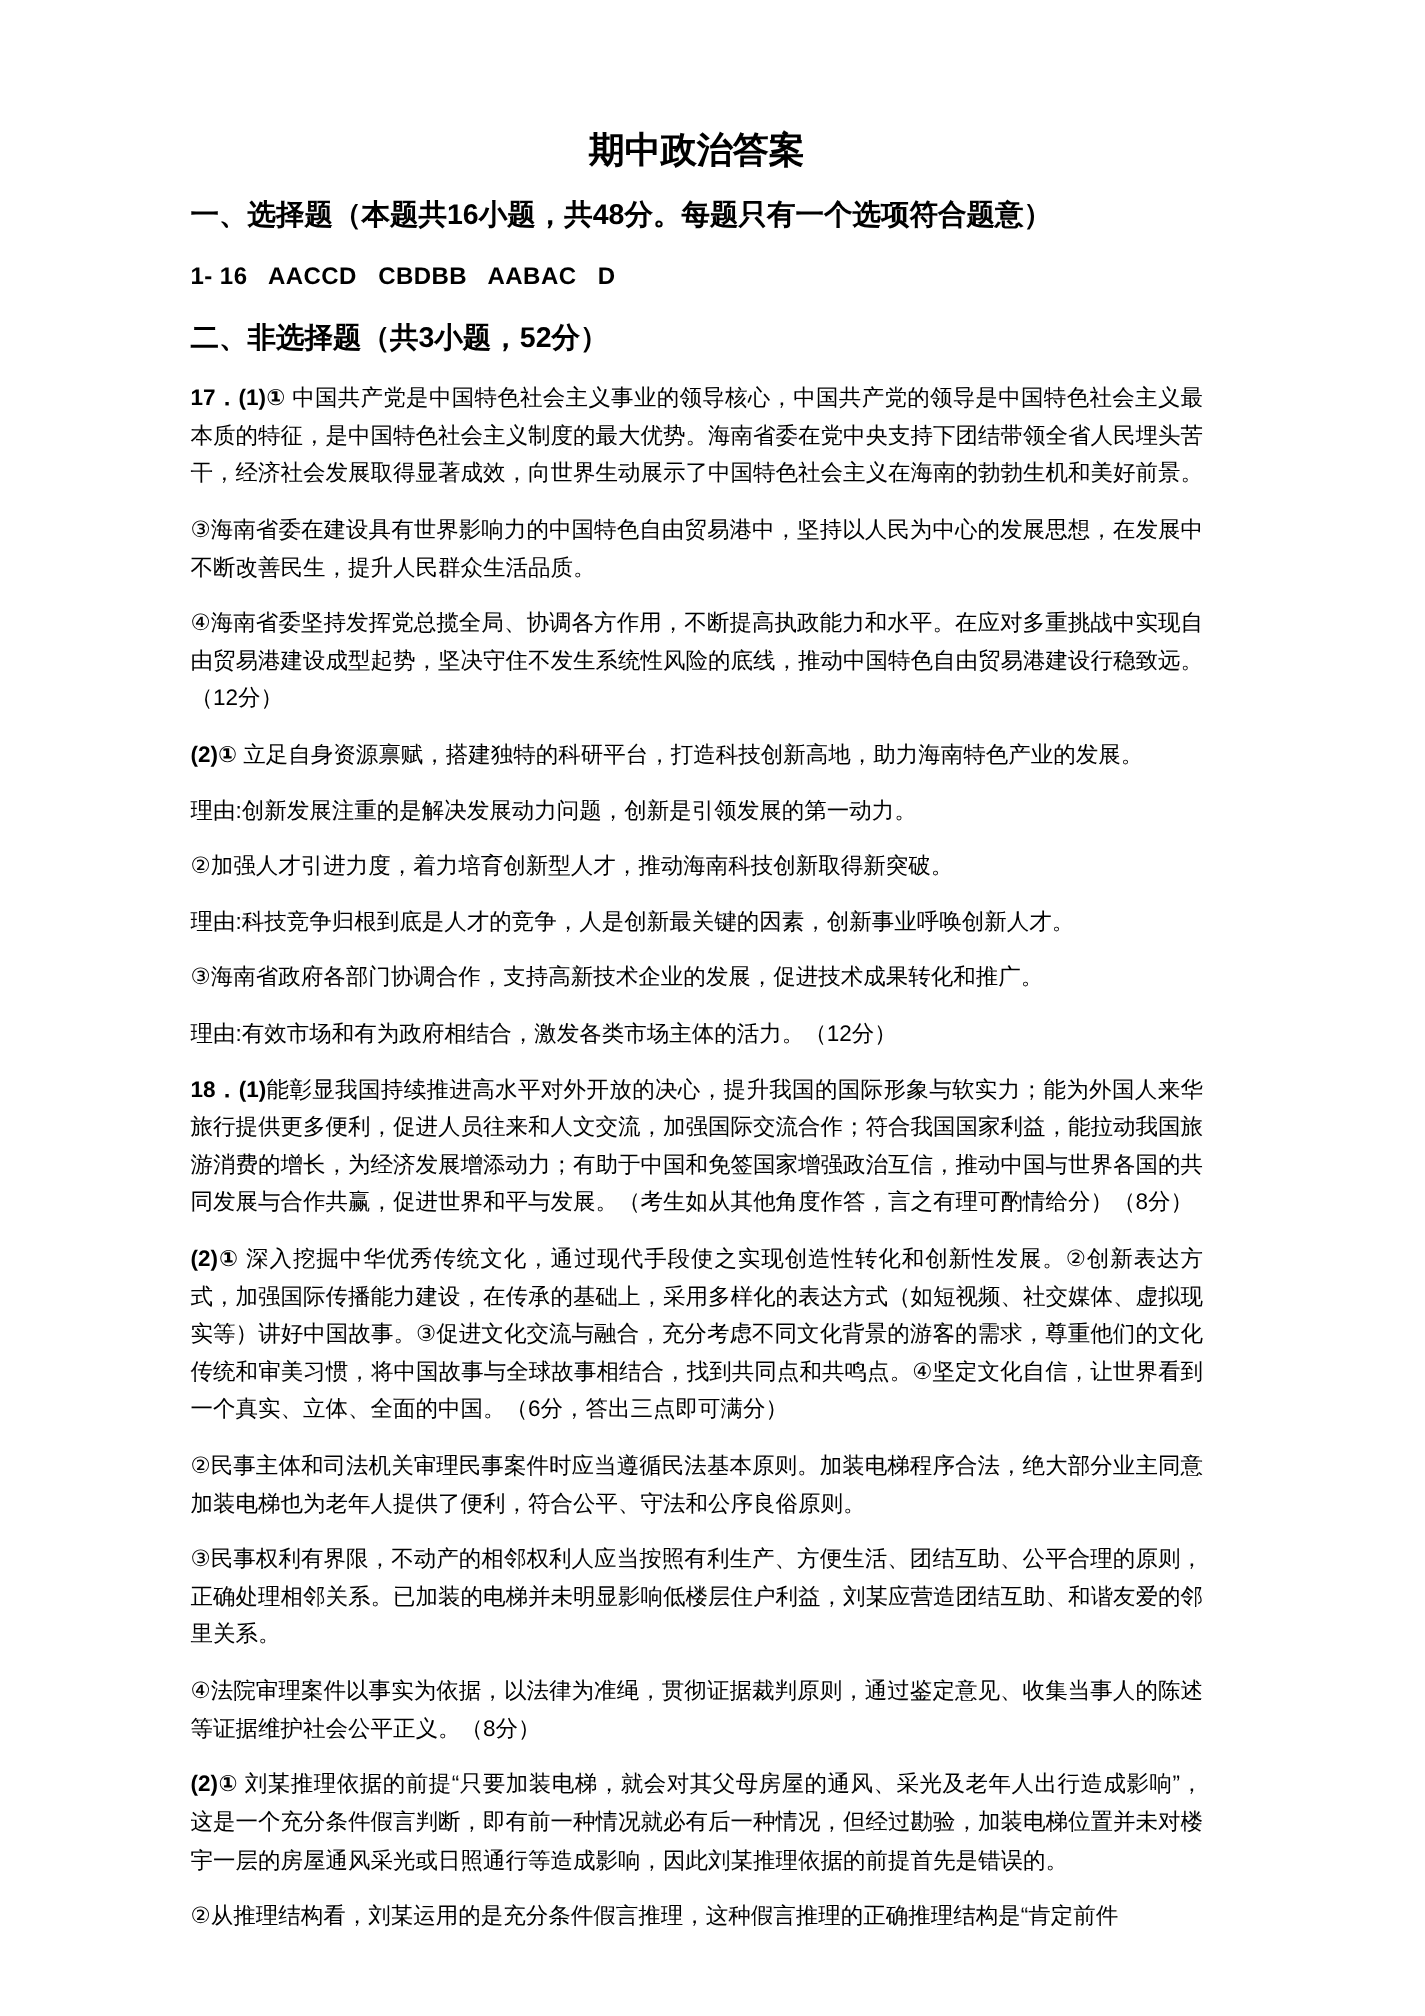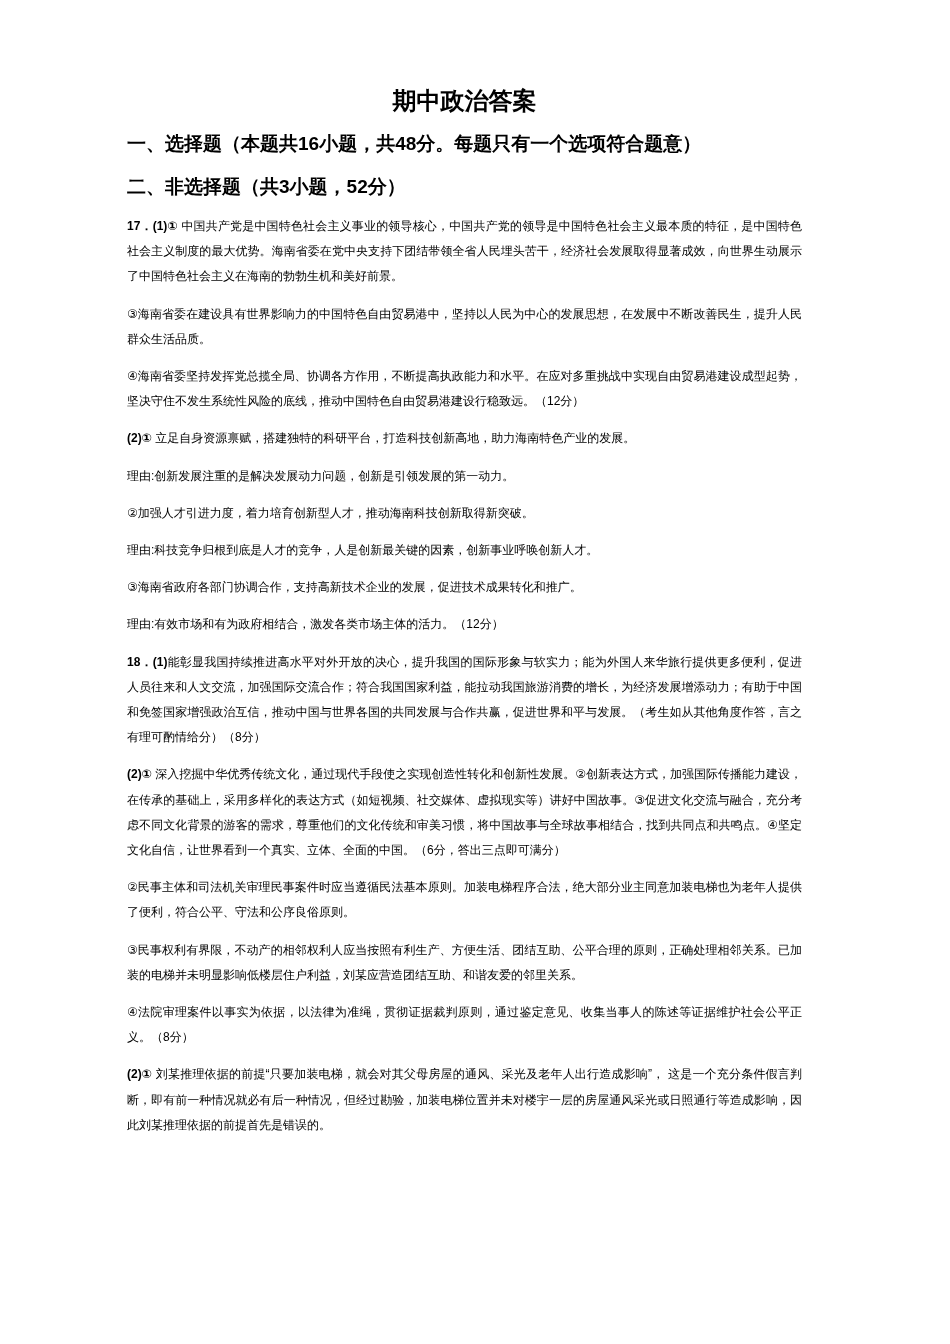--- a/index.html
+++ b/index.html
@@ -28,44 +28,46 @@
     line-height: 31px;
   }
   p.answer-key {
     font-size: 16px;
     font-weight: 700;
     line-height: 27px;
     letter-spacing: 0.3px;
     white-space: pre-wrap;
   }
   p.body {
-    font-size: 12px;
+    font-size: 15px;
     line-height: 25.2px;
     text-align: justify;
   }
   p.heading + p.body { margin-top: 10px; }
   .lead { font-weight: 700; }
 </style>
 </head>
 <body>
 
 <div class="page">
   <h1 class="doc-title">期中政治答案</h1>
   <div>
       <p class="para heading"><span>一、选择题（本题共16小题，共48分。每题只有一个选项符合题意）</span></p>
+      <p class="para answer-key"><span>1- 16   AACCD   CBDBB   AABAC   D</span></p>
       <p class="para heading"><span>二、非选择题（共3小题，52分）</span></p>
       <p class="para body"><span class="lead">17．(1)①</span><span> 中国共产党是中国特色社会主义事业的领导核心，中国共产党的领导是中国特色社会主义最本质的特征，是中国特色社会主义制度的最大优势。海南省委在党中央支持下团结带领全省人民埋头苦干，经济社会发展取得显著成效，向世界生动展示了中国特色社会主义在海南的勃勃生机和美好前景。</span></p>
       <p class="para body"><span>③海南省委在建设具有世界影响力的中国特色自由贸易港中，坚持以人民为中心的发展思想，在发展中不断改善民生，提升人民群众生活品质。</span></p>
       <p class="para body"><span>④海南省委坚持发挥党总揽全局、协调各方作用，不断提高执政能力和水平。在应对多重挑战中实现自由贸易港建设成型起势，坚决守住不发生系统性风险的底线，推动中国特色自由贸易港建设行稳致远。（12分）</span></p>
       <p class="para body"><span class="lead">(2)①</span><span> 立足自身资源禀赋，搭建独特的科研平台，打造科技创新高地，助力海南特色产业的发展。</span></p>
       <p class="para body"><span>理由:创新发展注重的是解决发展动力问题，创新是引领发展的第一动力。</span></p>
       <p class="para body"><span>②加强人才引进力度，着力培育创新型人才，推动海南科技创新取得新突破。</span></p>
       <p class="para body"><span>理由:科技竞争归根到底是人才的竞争，人是创新最关键的因素，创新事业呼唤创新人才。</span></p>
       <p class="para body"><span>③海南省政府各部门协调合作，支持高新技术企业的发展，促进技术成果转化和推广。</span></p>
       <p class="para body"><span>理由:有效市场和有为政府相结合，激发各类市场主体的活力。（12分）</span></p>
       <p class="para body"><span class="lead">18．(1)</span><span>能彰显我国持续推进高水平对外开放的决心，提升我国的国际形象与软实力；能为外国人来华旅行提供更多便利，促进人员往来和人文交流，加强国际交流合作；符合我国国家利益，能拉动我国旅游消费的增长，为经济发展增添动力；有助于中国和免签国家增强政治互信，推动中国与世界各国的共同发展与合作共赢，促进世界和平与发展。（考生如从其他角度作答，言之有理可酌情给分）（8分）</span></p>
       <p class="para body"><span class="lead">(2)①</span><span> 深入挖掘中华优秀传统文化，通过现代手段使之实现创造性转化和创新性发展。②创新表达方式，加强国际传播能力建设，在传承的基础上，采用多样化的表达方式（如短视频、社交媒体、虚拟现实等）讲好中国故事。③促进文化交流与融合，充分考虑不同文化背景的游客的需求，尊重他们的文化传统和审美习惯，将中国故事与全球故事相结合，找到共同点和共鸣点。④坚定文化自信，让世界看到一个真实、立体、全面的中国。（6分，答出三点即可满分）</span></p>
       <p class="para body"><span>②民事主体和司法机关审理民事案件时应当遵循民法基本原则。加装电梯程序合法，绝大部分业主同意加装电梯也为老年人提供了便利，符合公平、守法和公序良俗原则。</span></p>
       <p class="para body"><span>③民事权利有界限，不动产的相邻权利人应当按照有利生产、方便生活、团结互助、公平合理的原则，正确处理相邻关系。已加装的电梯并未明显影响低楼层住户利益，刘某应营造团结互助、和谐友爱的邻里关系。</span></p>
       <p class="para body"><span>④法院审理案件以事实为依据，以法律为准绳，贯彻证据裁判原则，通过鉴定意见、收集当事人的陈述等证据维护社会公平正义。（8分）</span></p>
       <p class="para body"><span class="lead">(2)①</span><span> 刘某推理依据的前提“只要加装电梯，就会对其父母房屋的通风、采光及老年人出行造成影响”， 这是一个充分条件假言判断，即有前一种情况就必有后一种情况，但经过勘验，加装电梯位置并未对楼宇一层的房屋通风采光或日照通行等造成影响，因此刘某推理依据的前提首先是错误的。</span></p>
+      <p class="para body"><span>②从推理结构看，刘某运用的是充分条件假言推理，这种假言推理的正确推理结构是“肯定前件</span></p>
     </div>
 </div>
 
 </body></html>

